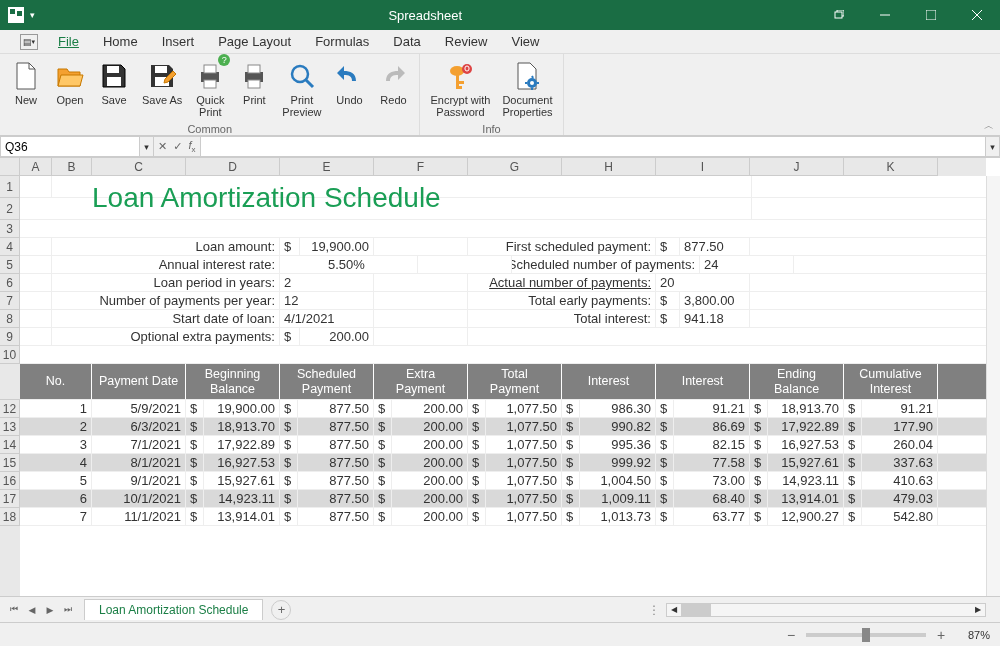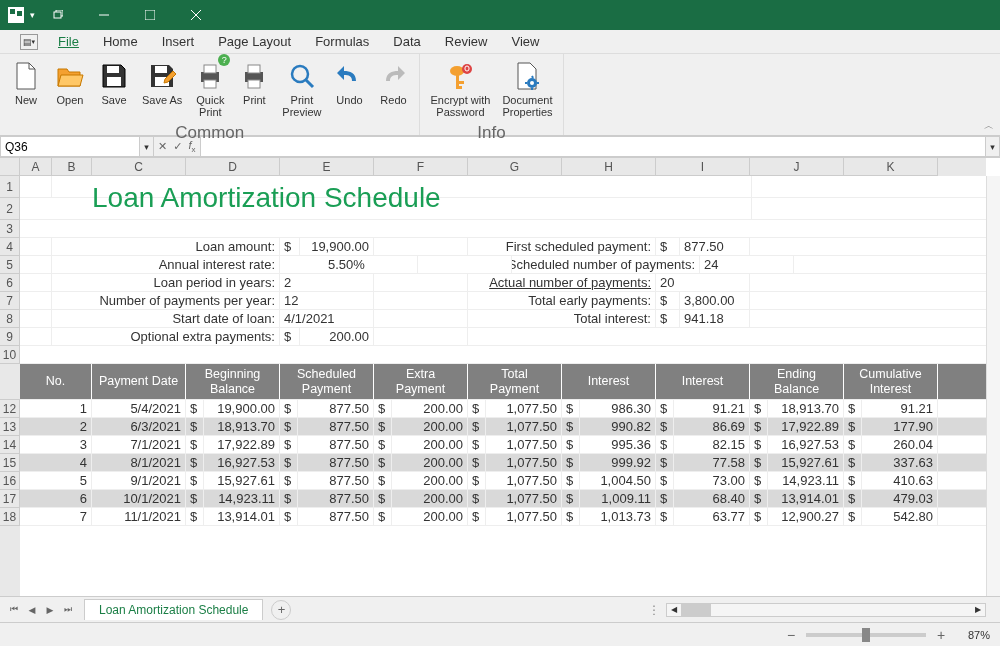--- a/index.html
+++ b/index.html
@@ -15,21 +15,21 @@
 .menubar{background:#f0f0f0;height:24px;display:flex;align-items:center;padding-left:20px;gap:2px;border-bottom:1px solid #ddd}
 .menu-corner{width:18px;height:16px;border:1px solid #999;display:flex;align-items:center;justify-content:center;font-size:9px;margin-right:6px}
 .menu-item{padding:3px 12px;font-size:13px;cursor:pointer}
 .menu-item.active{color:#1a7e45;text-decoration:underline}
 .ribbon{background:#f0f0f0;height:82px;display:flex;border-bottom:1px solid #ccc;position:relative}
 .rib-group{display:flex;flex-direction:column;border-right:1px solid #ddd;padding:2px 4px}
 .rib-btns{display:flex;flex:1}
 .rib-btn{display:flex;flex-direction:column;align-items:center;justify-content:flex-start;padding:4px 6px;cursor:pointer;min-width:42px;position:relative}
 .rib-btn-icon{width:32px;height:32px;display:flex;align-items:center;justify-content:center}
 .rib-btn-lbl{font-size:11px;text-align:center;line-height:1.1;margin-top:2px}
-.rib-group-lbl{font-size:17px;text-align:center;color:#666;padding:1px 0}
+.rib-group-lbl{font-size:11px;text-align:center;color:#666;padding:1px 0}
 .rib-collapse{position:absolute;right:6px;bottom:2px;font-size:10px;color:#666;cursor:pointer}
 .formula-bar{height:22px;background:#f0f0f0;display:flex;align-items:stretch;border-bottom:1px solid #ccc}
 .name-box{width:140px;border:1px solid #ccc;background:#fff;padding:2px 4px;font-size:12px;display:flex;align-items:center}
 .name-box input{border:none;outline:none;width:100%;font-size:12px}
 .name-dd{width:14px;display:flex;align-items:center;justify-content:center;font-size:9px;background:#f0f0f0;border:1px solid #ccc;border-left:none}
 .fn-btns{display:flex;align-items:center;padding:0 4px;gap:6px;border:1px solid #ccc;border-left:none;background:#f0f0f0}
 .fn-btn{font-size:11px;color:#666;cursor:pointer}
 .formula-input{flex:1;border:1px solid #ccc;border-left:none;background:#fff;padding:2px 4px}
 .formula-dd{width:14px;display:flex;align-items:center;justify-content:center;font-size:9px;background:#f0f0f0;border:1px solid #ccc;border-left:none}
 .sheet{flex:1;background:#fff;display:flex;overflow:hidden;position:relative}
@@ -70,20 +70,21 @@
 <div class="titlebar">
   <div class="tb-left">
     <span class="tb-icon">
         <svg width="12" height="12">
           <rect x="0" y="0" width="5" height="5" fill="#1a6d44"></rect>
           <rect x="7" y="2" width="5" height="5" fill="#1a6d44"></rect>
         </svg>
       </span>
     <span class="tb-dd">▾</span>
   </div>
+  <div class="tb-title">Spreadsheet</div>
   <div class="tb-ctrls">
     <div class="tb-ctrl">
         <svg viewBox="0 0 10 10">
           <rect x="1" y="2" width="7" height="6"></rect>
           <path d="M3 2V0H10V6H8"></path>
         </svg>
       </div>
     <div class="tb-ctrl">
         <svg viewBox="0 0 10 10">
           <line x1="0" y1="5" x2="10" y2="5"></line>
@@ -357,21 +358,21 @@
         <div class="cell" style="width: 94px;">Scheduled<br>Payment</div>
         <div class="cell" style="width: 94px;">Extra<br>Payment</div>
         <div class="cell" style="width: 94px;">Total<br>Payment</div>
         <div class="cell" style="width: 94px;">Interest</div>
         <div class="cell" style="width: 94px;">Interest</div>
         <div class="cell" style="width: 94px;">Ending<br>Balance</div>
         <div class="cell" style="width: 94px;">Cumulative<br>Interest</div>
       </div>
       <div class="cell-row">
         <div class="cell num-r" style="width: 72px;">1</div>
-        <div class="cell num-r" style="width: 94px;">5/4/2021</div>
+        <div class="cell num-r" style="width: 94px;">5/9/2021</div>
         <div class="cell " style="width: 18px;">$</div>
         <div class="cell num-r" style="width: 76px;">19,900.00</div>
         <div class="cell " style="width: 18px;">$</div>
         <div class="cell num-r" style="width: 76px;">877.50</div>
         <div class="cell " style="width: 18px;">$</div>
         <div class="cell num-r" style="width: 76px;">200.00</div>
         <div class="cell " style="width: 18px;">$</div>
         <div class="cell num-r" style="width: 76px;">1,077.50</div>
         <div class="cell " style="width: 18px;">$</div>
         <div class="cell num-r" style="width: 76px;">986.30</div>

